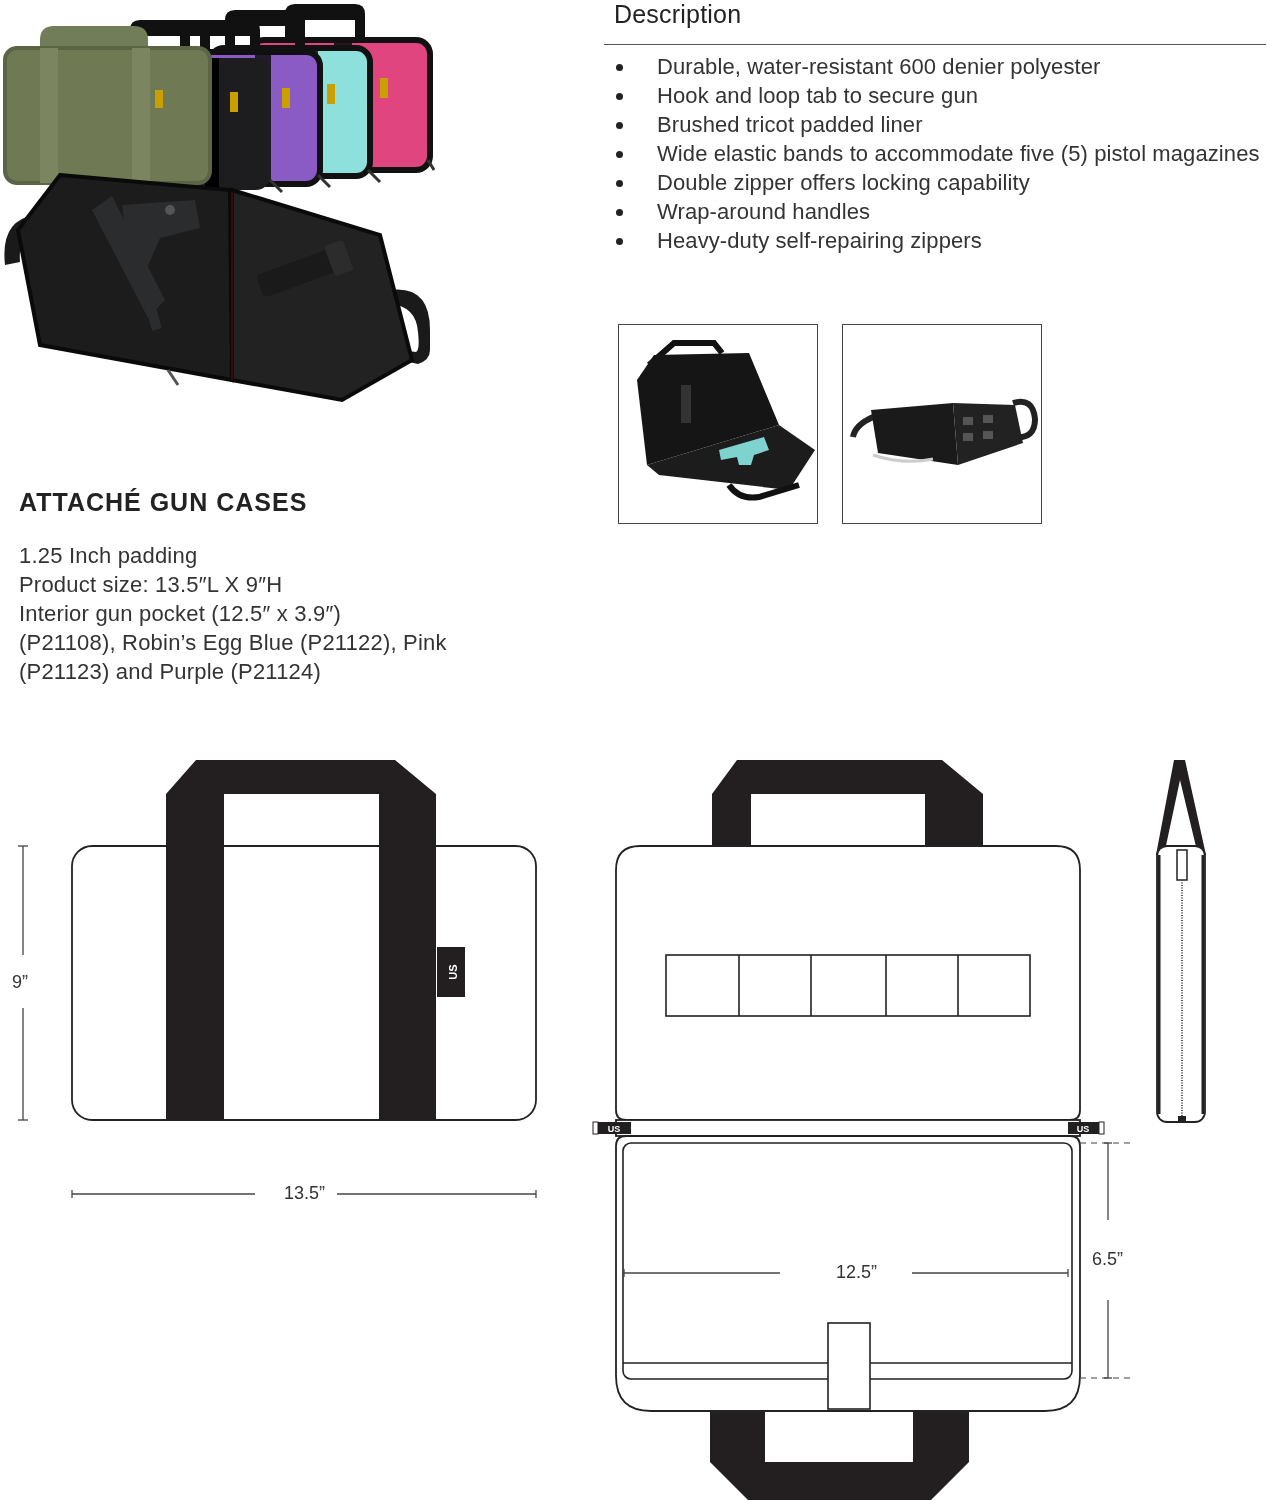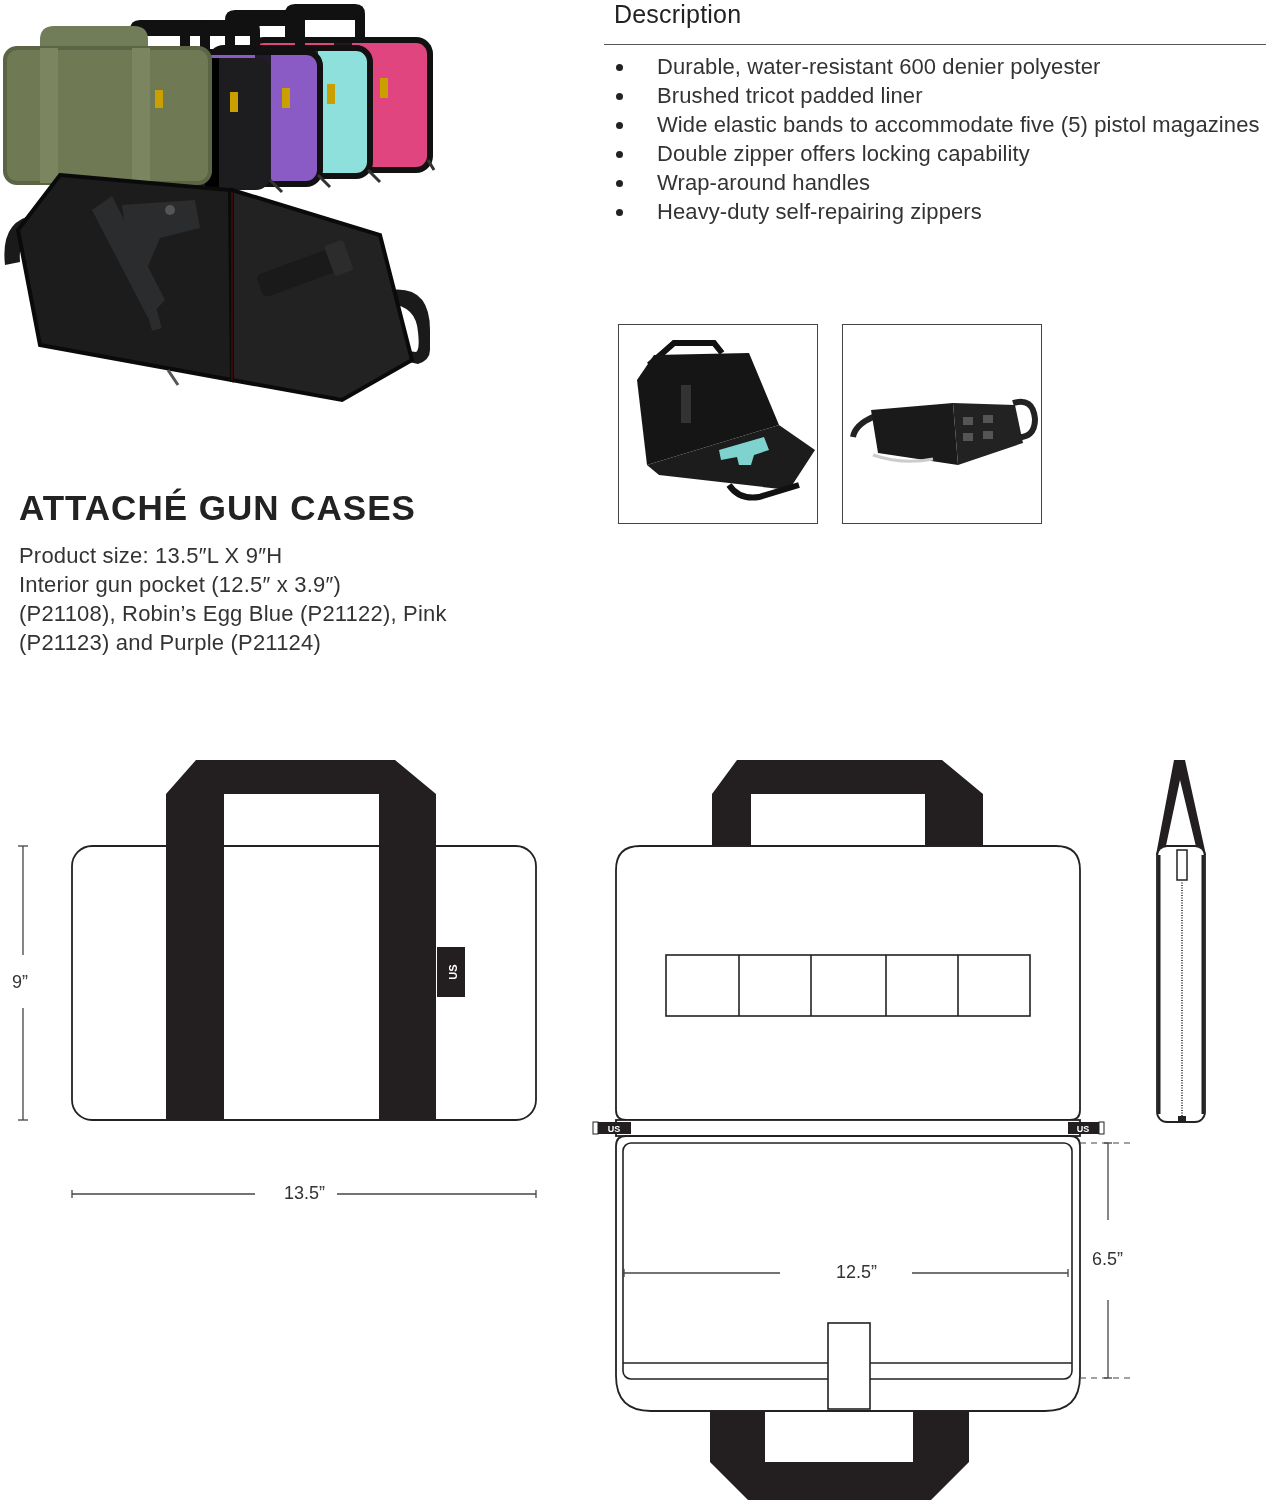--- a/index.html
+++ b/index.html
@@ -18,21 +18,21 @@
                   color: #333; padding-left: 43px; white-space: nowrap; letter-spacing: 0.1px; }
   #desc-list li::before { content: ""; position: absolute; left: 2px; top: 12px;
                           width: 7px; height: 7px; border-radius: 50%; background: #222; }
 
   
   .thumb { top: 324px; width: 200px; height: 200px; border: 1.5px solid #444; background: #fff; box-sizing: border-box; overflow: hidden; }
   #thumb-1 { left: 618px; }
   #thumb-2 { left: 842px; }
 
   
-  #spec-title { left: 19px; top: 488px; font-size: 35px; font-weight: bold; letter-spacing: 1px; color: #222; text-align: right; }
+  #spec-title { left: 19px; top: 488px; font-size: 25px; font-weight: bold; letter-spacing: 1px; color: #222; text-align: right; }
   #spec-lines { left: 19px; top: 541px; font-size: 22px; color: #333; line-height: 29px; }
   #spec-lines div { white-space: nowrap; letter-spacing: 0.2px; }
 
   
   .dim-label { font-size: 18px; color: #333; background: #fff; padding: 0 4px; }
 
   svg text { font-family: "Liberation Sans", "DejaVu Sans", sans-serif; }
 </style>
 </head>
 <body>
@@ -97,20 +97,21 @@
       <rect x="332" y="258" width="20" height="32" rx="3" fill="#2c2c2c"></rect>
     </g>
     <line x1="168" y1="370" x2="178" y2="385" stroke="#555" stroke-width="3"></line>
   </svg>
 </div>
 
 <div id="desc-title" class="abs">Description</div>
 <div id="desc-rule" class="abs"></div>
 <ul id="desc-list" class="abs">
   <li>Durable, water-resistant 600 denier polyester</li>
+  <li>Hook and loop tab to secure gun</li>
   <li>Brushed tricot padded liner</li>
   <li>Wide elastic bands to accommodate five (5) pistol magazines</li>
   <li>Double zipper offers locking capability</li>
   <li>Wrap-around handles</li>
   <li>Heavy-duty self-repairing zippers</li>
 </ul>
 
 <div id="thumb-1" class="abs thumb">
   <svg width="200" height="200" viewBox="0 0 200 200">
     <path d="M30 40 l25 -22 h40 l8 10" fill="none" stroke="#111" stroke-width="6"></path>
@@ -130,20 +131,21 @@
     <rect x="120" y="92" width="10" height="8" fill="#555"></rect>
     <rect x="140" y="90" width="10" height="8" fill="#555"></rect>
     <rect x="120" y="108" width="10" height="8" fill="#555"></rect>
     <rect x="140" y="106" width="10" height="8" fill="#555"></rect>
     <path d="M30 130 q30 10 60 4" fill="none" stroke="#ccc" stroke-width="3"></path>
   </svg>
 </div>
 
 <div id="spec-title" class="abs">ATTACHÉ GUN CASES</div>
 <div id="spec-lines" class="abs">
+  <div>1.25 Inch padding</div>
   <div>Product size: 13.5″L X 9″H</div>
   <div>Interior gun pocket (12.5″ x 3.9″)</div>
   <div>(P21108), Robin’s Egg Blue (P21122), Pink</div>
   <div>(P21123) and Purple (P21124)</div>
 </div>
 
 <div class="abs" style="left:0;top:750px;width:560px;height:460px;">
   <svg width="560" height="460" viewBox="0 0 560 460">
 
     <rect x="72" y="96" width="464" height="274" rx="20" fill="#fff" stroke="#222" stroke-width="1.8"></rect>

